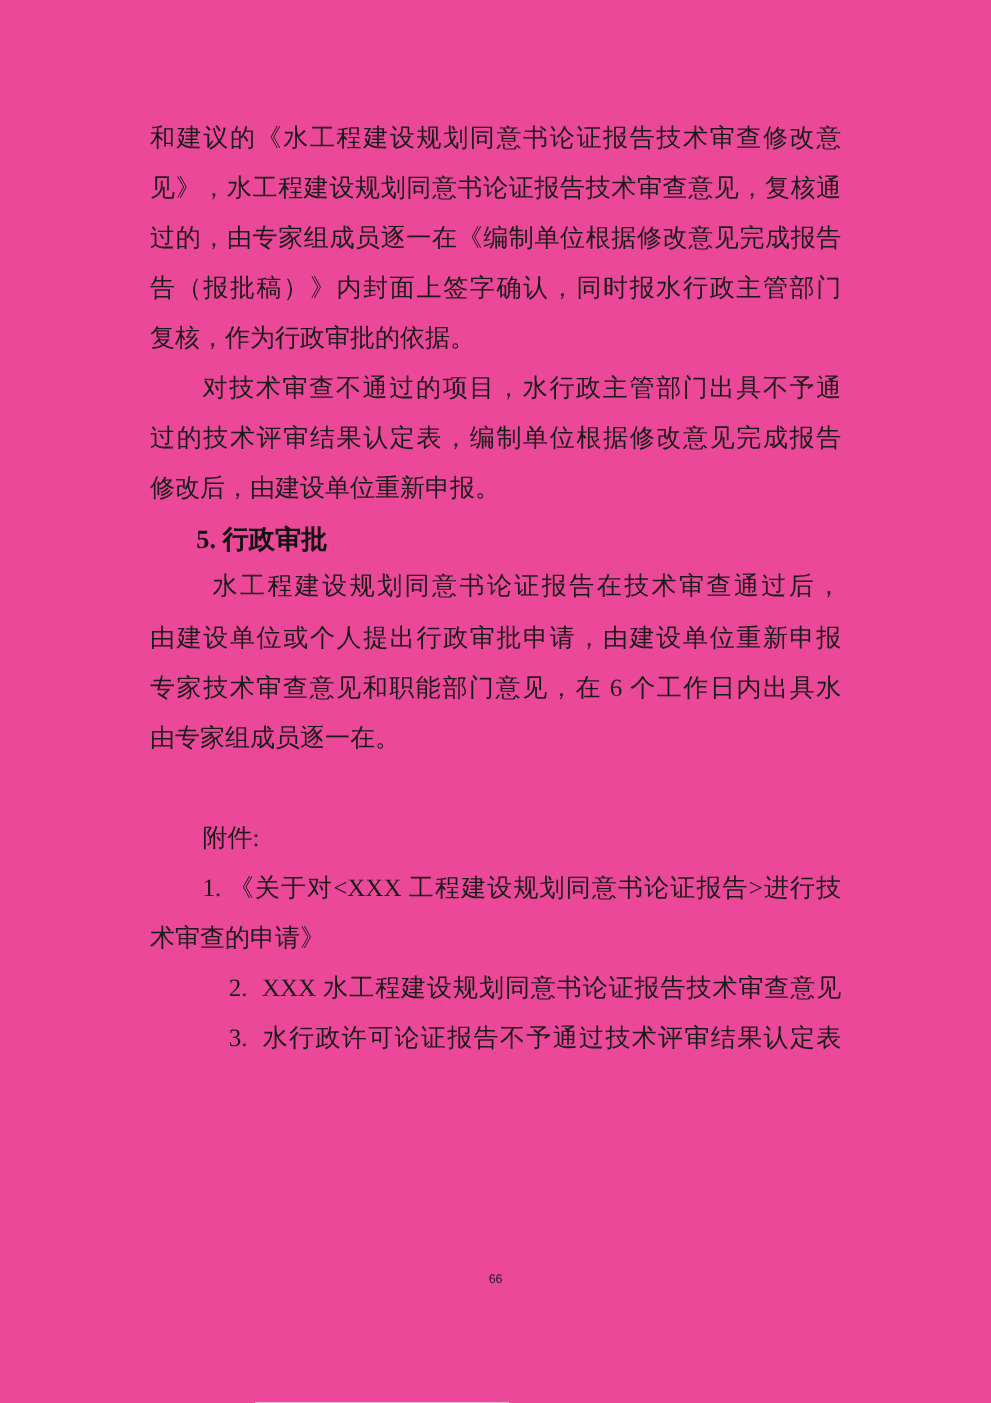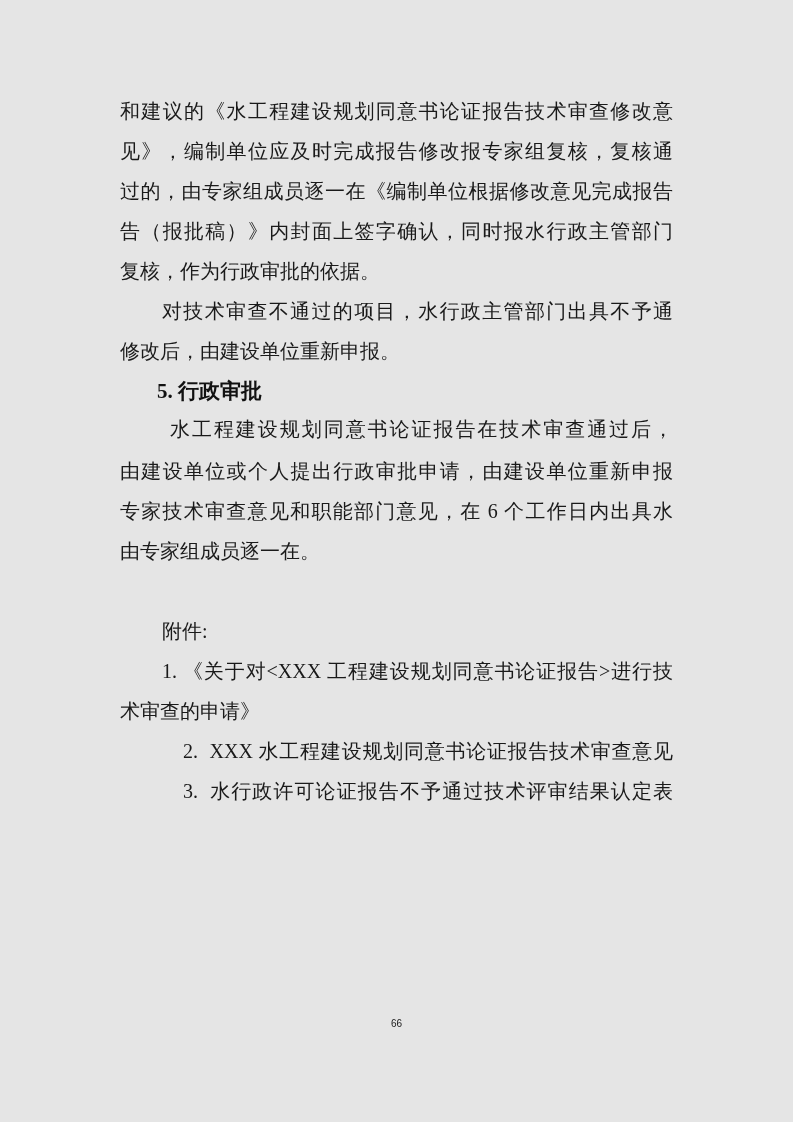--- a/index.html
+++ b/index.html
@@ -4,21 +4,21 @@
 <style>
   html, body {
     margin: 0;
     padding: 0;
     background: #ffffff;
   }
   .page {
     position: relative;
     width: 793px;
     height: 1122px;
-    background: #e5e5e5;
+    background: #ec4899;
     color: #1a1a1a;
     overflow: hidden;
   }
   .doc-body {
     position: absolute;
     left: 120px;
     top: 91px;
     width: 553px;
     font-family: "Liberation Serif", "DejaVu Serif", serif;
     font-size: 20px;
@@ -58,26 +58,27 @@
   }
 </style>
 </head>
 <body>
 
 <div class="page">
 
   <div class="doc-body">
 
     <div class="line justify">和建议的《水工程建设规划同意书论证报告技术审查修改意</div>
-    <div class="line justify">见》，编制单位应及时完成报告修改报专家组复核，复核通</div>
+    <div class="line justify">见》，水工程建设规划同意书论证报告技术审查意见，复核通</div>
     <div class="line justify">过的，由专家组成员逐一在《编制单位根据修改意见完成报告</div>
     <div class="line justify">告（报批稿）》内封面上签字确认，同时报水行政主管部门</div>
     <div class="line">复核，作为行政审批的依据。</div>
 
     <div class="line justify indent-2">对技术审查不通过的项目，水行政主管部门出具不予通</div>
+    <div class="line justify">过的技术评审结果认定表，编制单位根据修改意见完成报告</div>
     <div class="line">修改后，由建设单位重新申报。</div>
 
     <h2 class="heading">5. 行政审批</h2>
 
     <div class="line justify indent-25">水工程建设规划同意书论证报告在技术审查通过后，</div>
     <div class="line justify">由建设单位或个人提出行政审批申请，由建设单位重新申报</div>
     <div class="line justify">专家技术审查意见和职能部门意见，在 6 个工作日内出具水</div>
     <div class="line">由专家组成员逐一在。</div>
 
     <div class="blank-line"></div>

